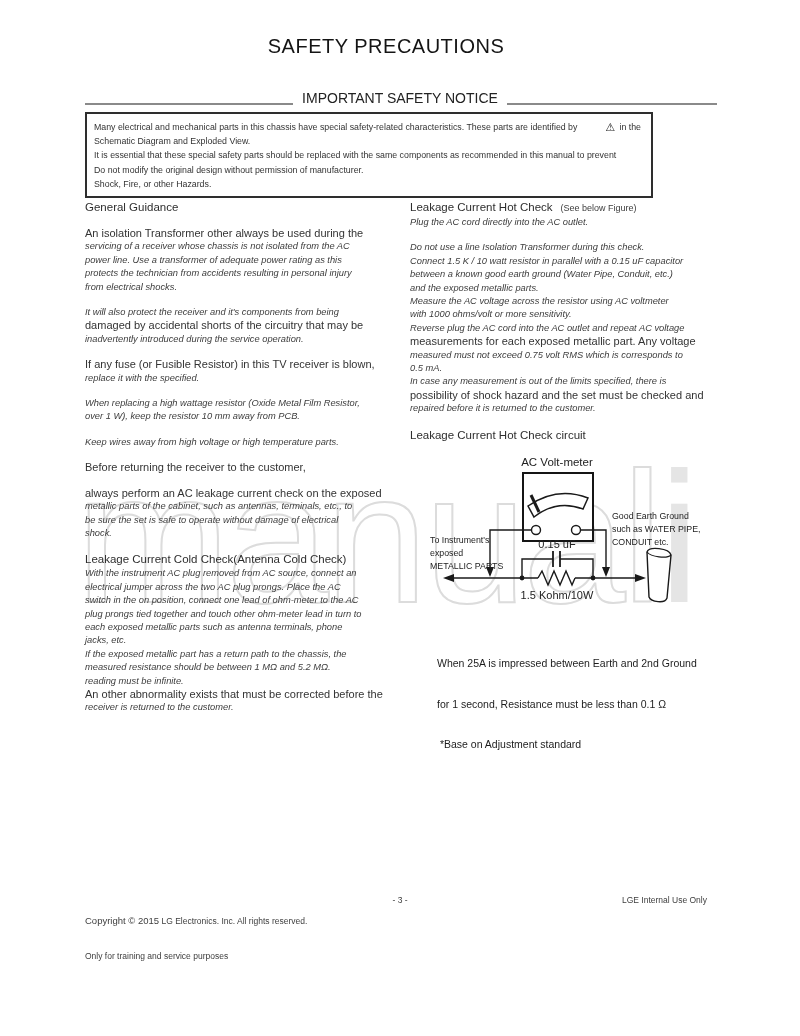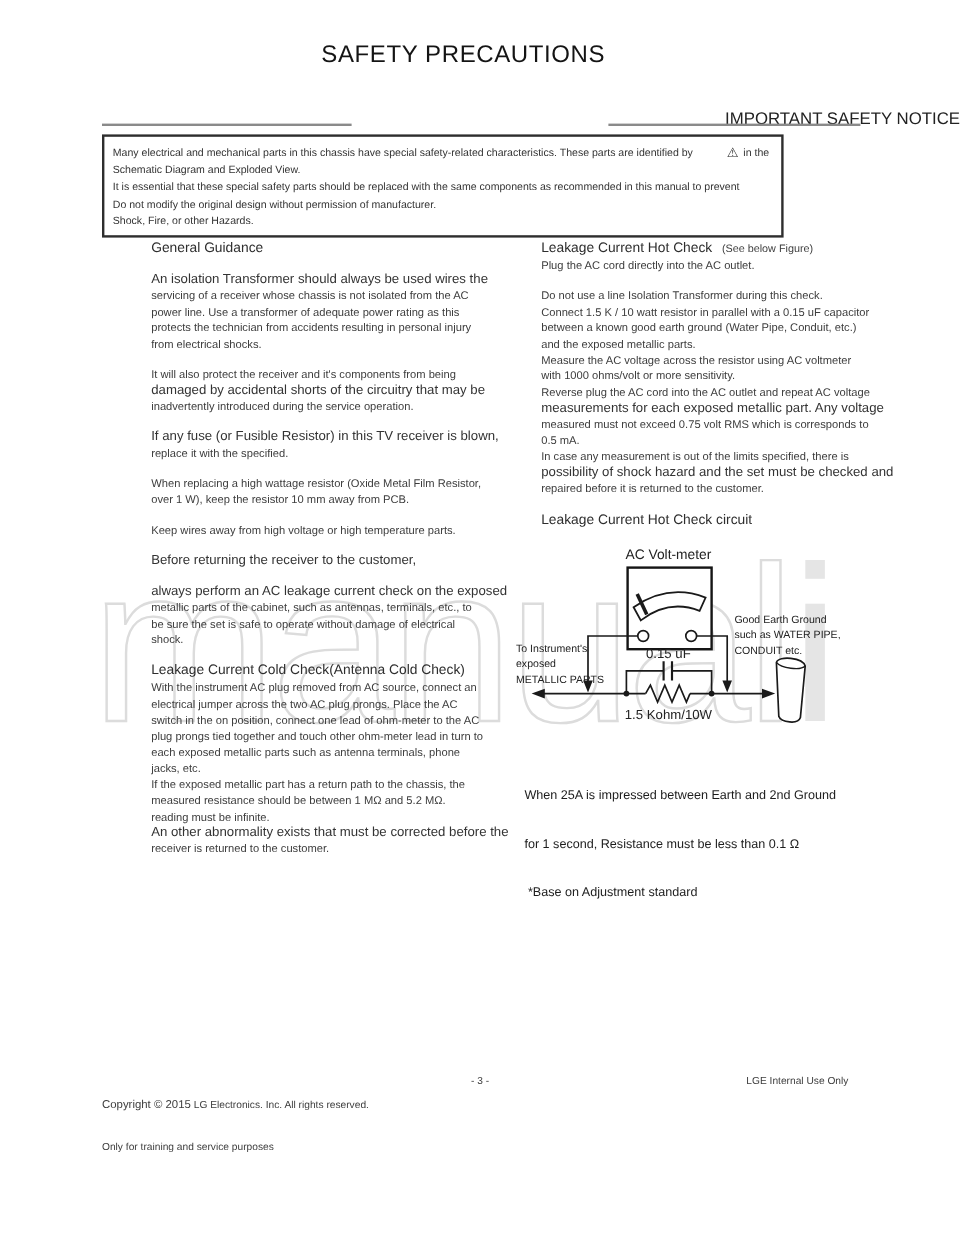--- a/index.html
+++ b/index.html
@@ -15,41 +15,41 @@
     position:absolute; left:76px; top:446px; z-index:0;
     font-size:185px; line-height:1; letter-spacing:-4px;
     color:transparent; -webkit-text-stroke:2px #dcdcdc;
     user-select:none; white-space:pre;
   }
   .watermark .tail { color:#e5e5e5; -webkit-text-stroke:0px transparent; }
 
   
   .doc-title { left:0; top:35px; width:772px; text-align:center;
     font-size:20px; letter-spacing:0.5px; color:#141414; }
-  .notice-heading { left:0; top:90px; width:800px; text-align:right;
+  .notice-heading { left:0; top:90px; width:800px; text-align:center;
     font-size:14px; color:#222; }
   .rule { top:103px; height:2px; background:#8a8a8a; }
   .rule.left  { left:85px;  width:208px; }
   .rule.right { left:507px; width:210px; }
   .notice-box {
     left:85px; top:112px; width:568px; height:86px;
     border:2px solid #2e2e2e; box-sizing:border-box;
     padding:6px 10px 0 7px; font-size:8.8px; line-height:14.2px; color:#333;
   }
   .nline { white-space:pre; }
   .nline.flex { display:flex; }
   .nline .right-group { margin-left:auto; display:flex; align-items:center; gap:4px; }
   .warn { font-family:"DejaVu Sans", sans-serif; font-size:11px; line-height:11px; color:#222; }
 
   
   .col { position:absolute; z-index:1; }
   .col-left  { left:85px;  top:200px; width:330px; }
   .col-right { left:410px; top:200px; width:330px; }
-  .ln { white-space:pre;margin-left:41px; }
-  .ln-sm  { font-size:9.3px;  line-height:13.4px; color:#3d3d3d; }
+  .ln { white-space:pre; }
+  .ln-sm  { font-size:9.3px;  line-height:13.4px; color:#3d3d3d;font-style:italic; }
   .ln-lg  { font-size:11px;   line-height:13.4px; color:#333; }
   .ln-h   { font-size:11.5px; line-height:15px;   color:#2e2e2e; }
   .ln-gap { height:12px; }
   .note { font-size:9px; color:#3d3d3d; margin-left:8px; }
 
   
   .diagram-svg { left:425px; top:448px; }
   .diagram-caption { left:437px; top:630px; font-size:10.5px; line-height:13.5px;
     color:#1d1d1d; white-space:pre; }
 
@@ -84,21 +84,21 @@
     </div>
     <div class="nline">Schematic Diagram and Exploded View.</div>
     <div class="nline">It is essential that these special safety parts should be replaced with the same components as recommended in this manual to prevent</div>
     <div class="nline">Do not modify the original design without permission of manufacturer.</div>
     <div class="nline">Shock, Fire, or other Hazards.</div>
   </div>
 
   <div class="col col-left">
       <div class="ln ln-h">General Guidance</div>
       <div class="ln ln-gap"></div>
-      <div class="ln ln-lg">An isolation Transformer should always be used wires the</div>
+      <div class="ln ln-lg">An isolation Transformer other always be used during the</div>
       <div class="ln ln-sm">servicing of a receiver whose chassis is not isolated from the AC</div>
       <div class="ln ln-sm">power line. Use a transformer of adequate power rating as this</div>
       <div class="ln ln-sm">protects the technician from accidents resulting in personal injury</div>
       <div class="ln ln-sm">from electrical shocks.</div>
       <div class="ln ln-gap"></div>
       <div class="ln ln-sm">It will also protect the receiver and it's components from being</div>
       <div class="ln ln-lg">damaged by accidental shorts of the circuitry that may be</div>
       <div class="ln ln-sm">inadvertently introduced during the service operation.</div>
       <div class="ln ln-gap"></div>
       <div class="ln ln-lg">If any fuse (or Fusible Resistor) in this TV receiver is blown,</div>

